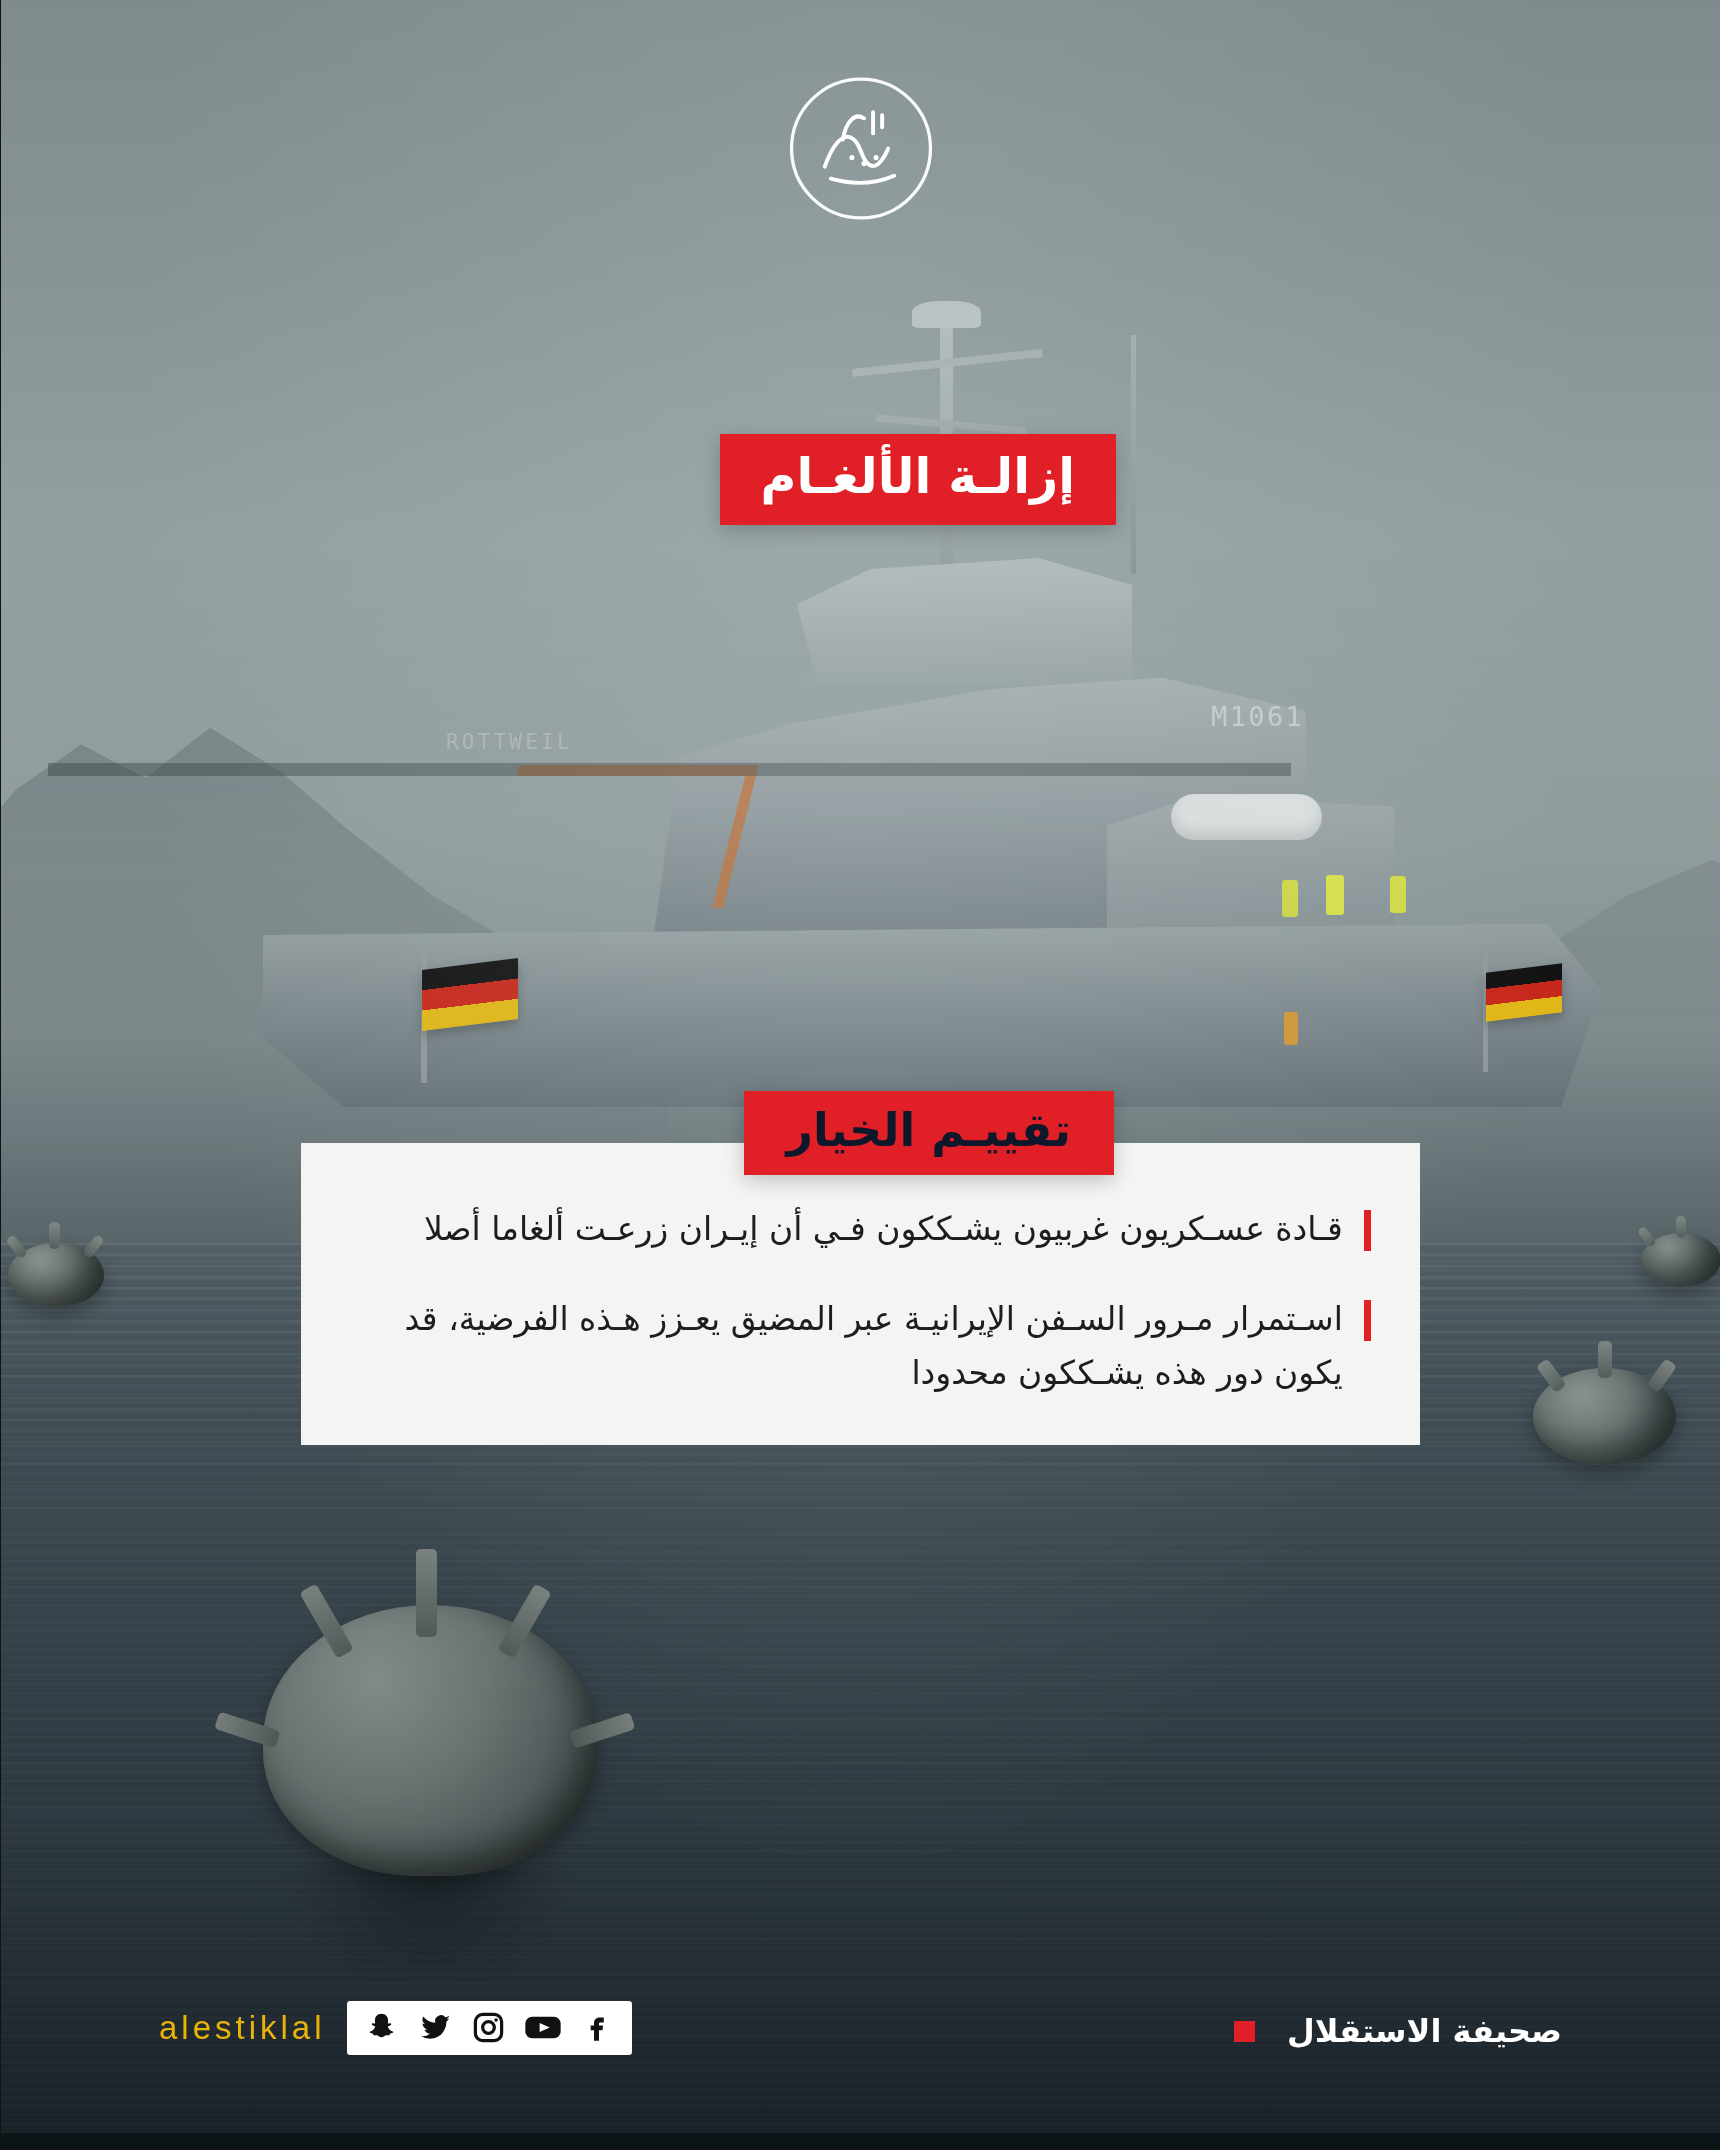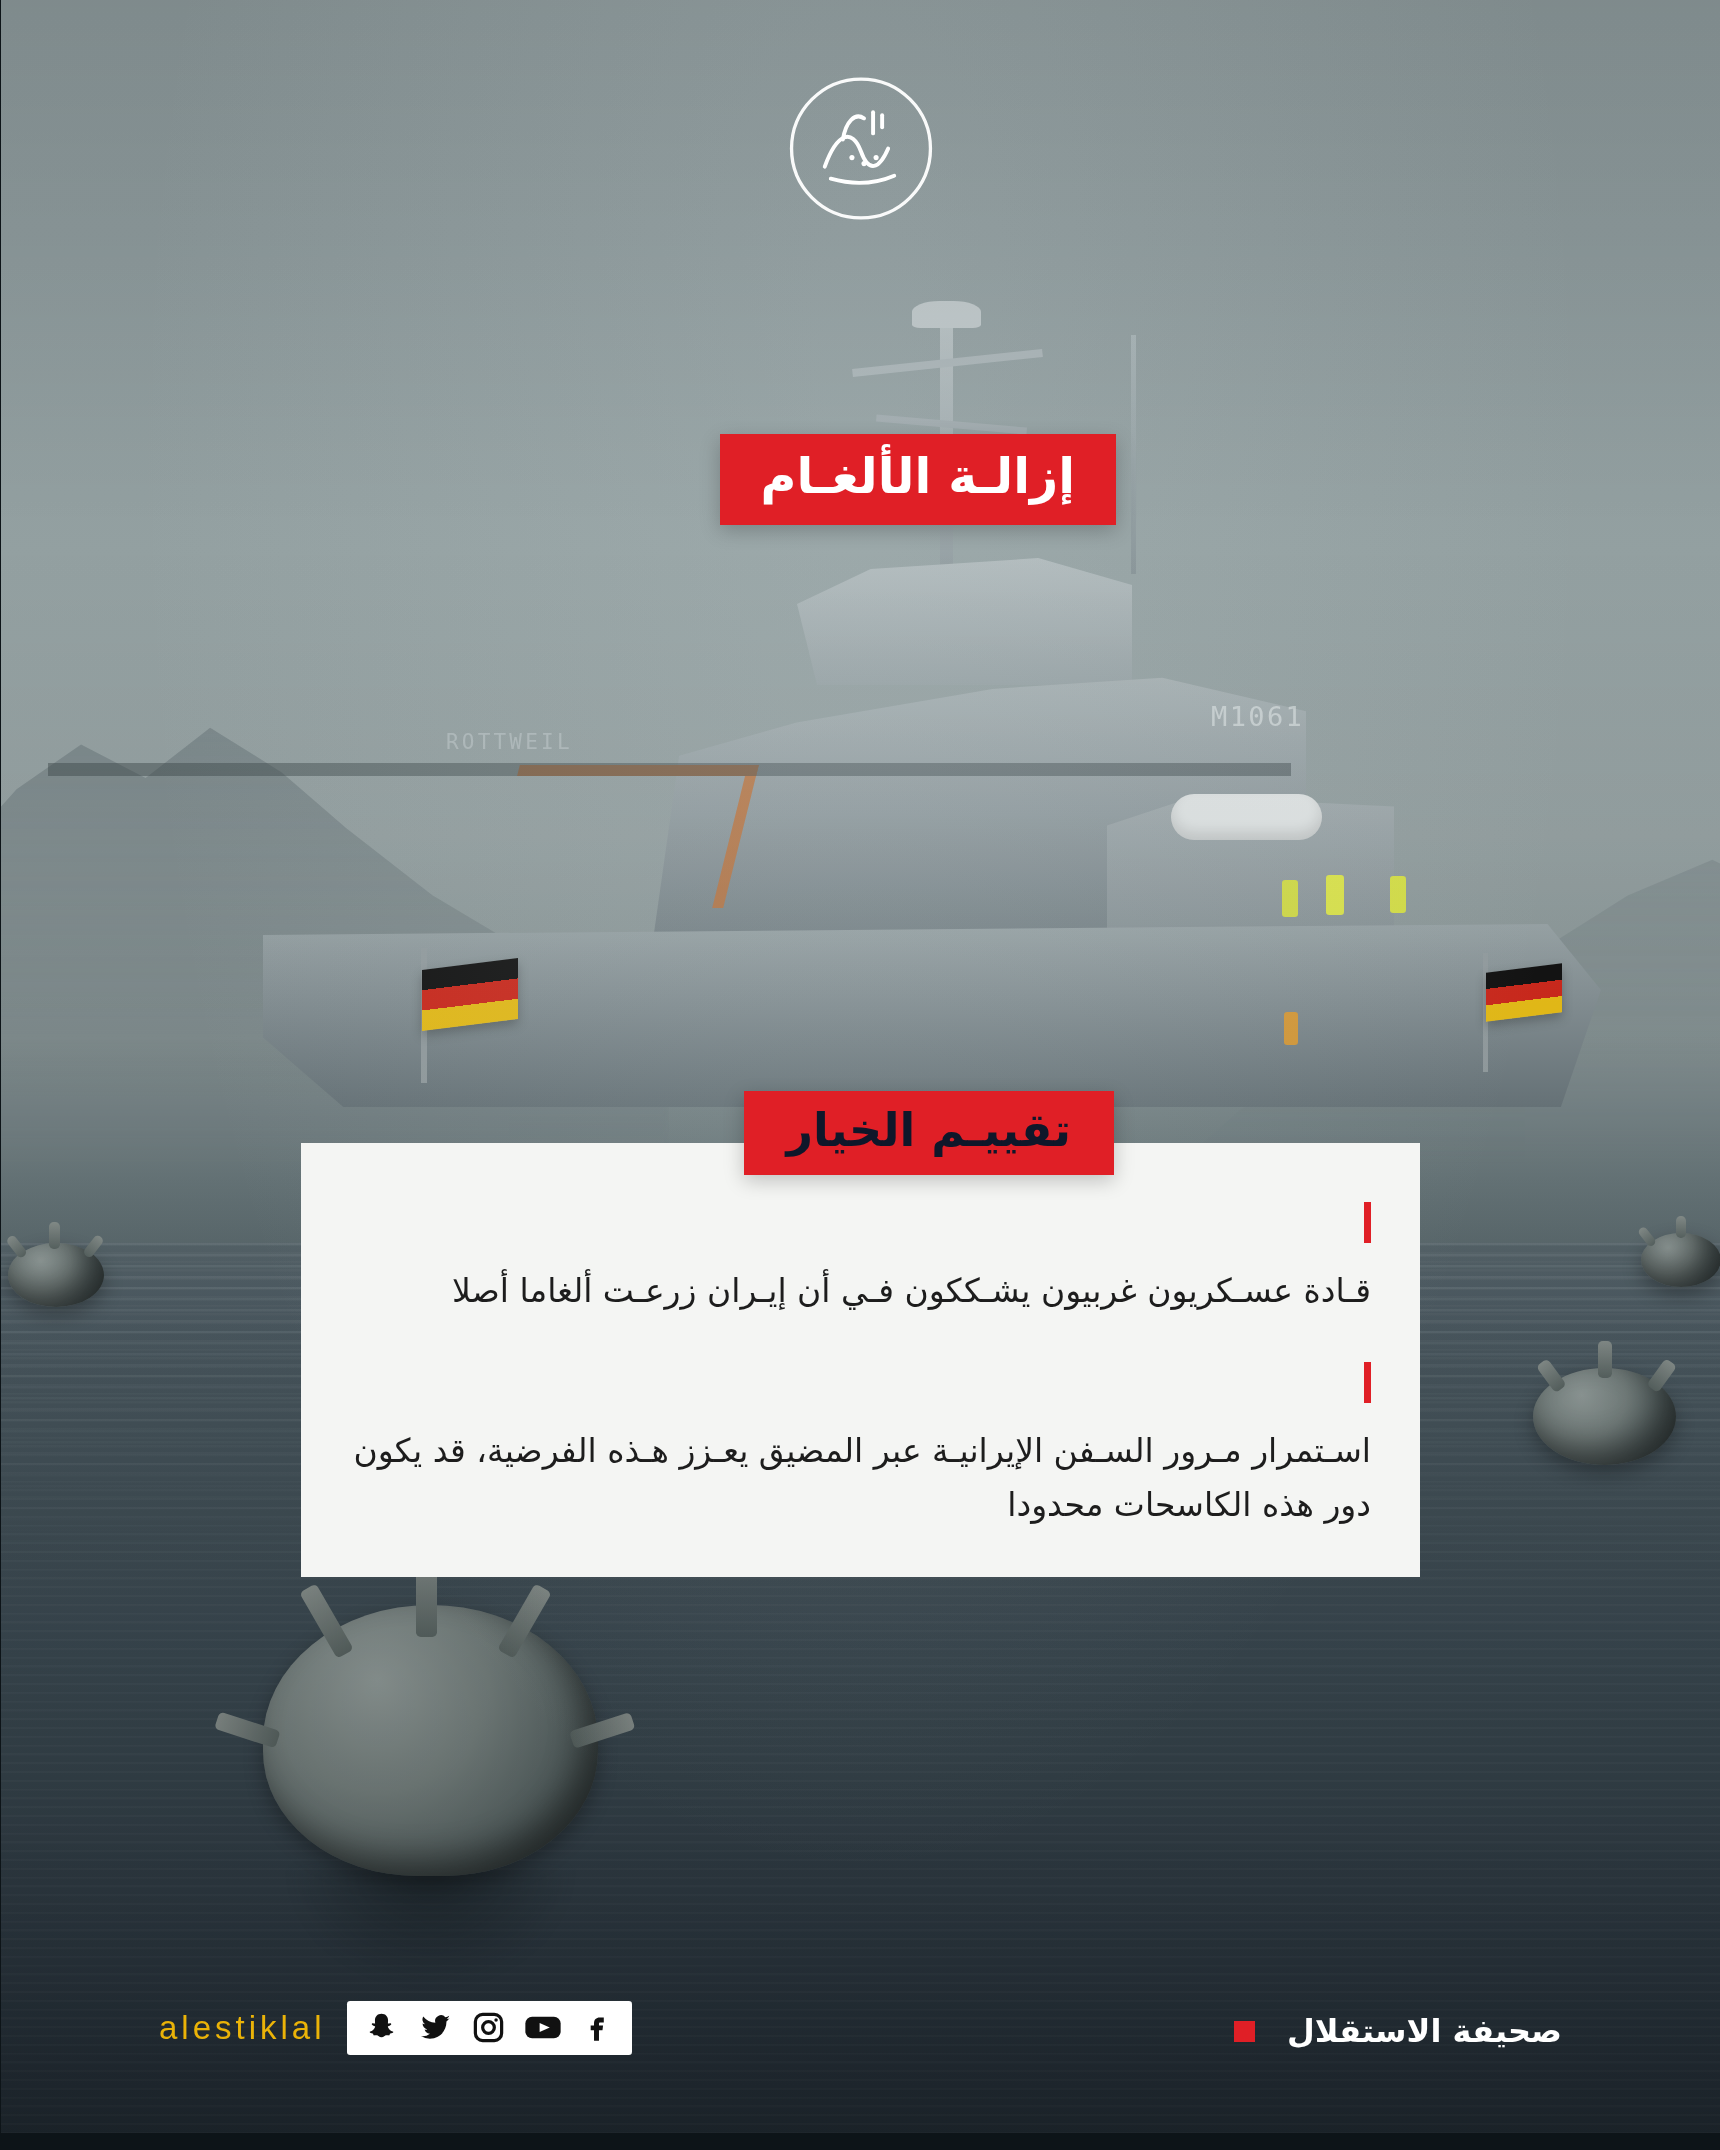--- a/index.html
+++ b/index.html
@@ -351,24 +351,25 @@
     left: 301px;
     right: 301px;
     top: 1143px;
     background: #f4f5f3;
     color: #1d1d1d;
     padding: 51px 49px 46px;
     z-index: 5;
   }
   .bullet {
     display: flex;
-    flex-direction: column;
+    flex-direction: row;
     align-items: flex-start;
     gap: 21px;
     margin-bottom: 37px;
+    margin-top: 8px;
   }
   .bullet:last-child { margin-bottom: 0; }
   .bullet .tick {
     flex: 0 0 auto;
     width: 7.2px;
     height: 41px;
     background: #e01f26;
     margin-top: 8px;
   }
   .bullet .txt {
@@ -514,21 +515,21 @@
   <div class="headline-badge">إزالـة الألغـام</div>
 
   <div class="assess-badge">تقييـم الخيار</div>
   <div class="assess-body">
     <div class="bullet">
       <span class="tick"></span>
       <span class="txt">قـادة عسـكريون غربيون يشـككون فـي أن إيـران زرعـت ألغاما أصلا</span>
     </div>
     <div class="bullet">
       <span class="tick"></span>
-      <span class="txt">اسـتمرار مـرور السـفن الإيرانيـة عبر المضيق يعـزز هـذه الفرضية، قد يكون دور هذه الكاسحات محدودا</span>
+      <span class="txt">اسـتمرار مـرور السـفن الإيرانيـة عبر المضيق يعـزز هـذه الفرضية، قد يكون دور هذه يشـككون محدودا</span>
     </div>
   </div>
 
   <div class="social">
     <div class="social-pill">
       <span>
         <svg width="35" height="35" viewBox="0 0 24 24" fill="#111111">
             <path d="M14.5 8.5H17V5.2h-2.8c-2.4 0-3.9 1.5-3.9 3.9v1.6H8v3.2h2.3V21h3.4v-7.1h2.4l.4-3.2h-2.8V9.5c0-.7.3-1 .8-1z"></path>
           </svg>
       </span>

